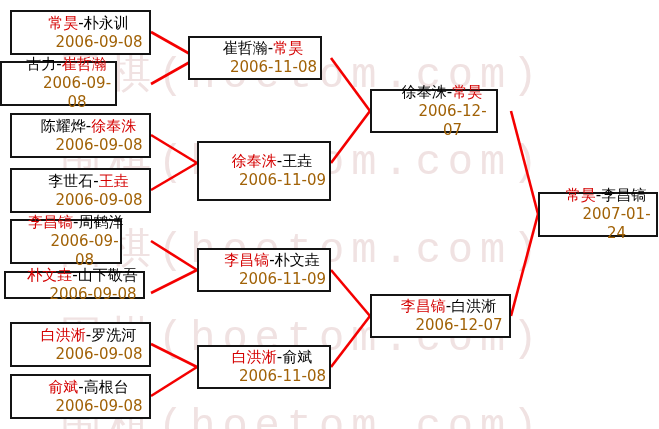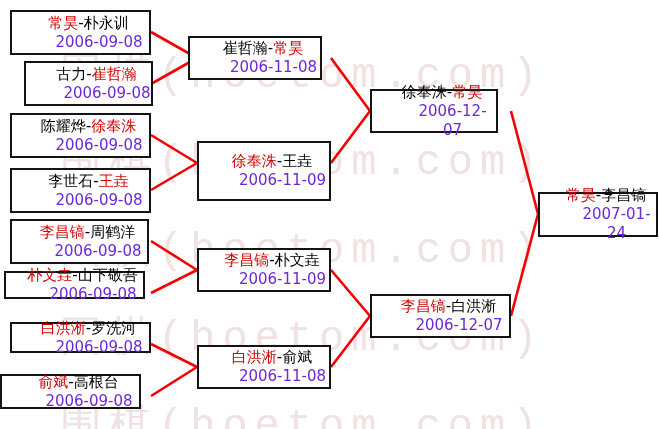--- a/index.html
+++ b/index.html
@@ -19,21 +19,21 @@
   
   .box{
     position:absolute;box-sizing:border-box;z-index:3;
     background:#ffffff;border:2px solid #141414;
     display:flex;flex-direction:column;justify-content:center;
     text-align:center;font-size:15px;line-height:19px;color:#000000;
   }
   .names{white-space:nowrap;padding-left:16px;}
   .p1,.p2,.dash{color:#000000;}
   .win{color:#d40000;}
-  .date{color:#6d28d9;margin-left:37px;}
+  .date{color:#a16207;margin-left:37px;}
 </style>
 </head>
 <body>
 
 <div id="stage">
 
   <div class="wm" style="top:45px">围棋(hoetom.com)</div>
   <div class="wm" style="top:132px">围棋(hoetom.com)</div>
   <div class="wm" style="top:220px">围棋(hoetom.com)</div>
   <div class="wm" style="top:308px">围棋(hoetom.com)</div>
@@ -55,45 +55,45 @@
       <line x1="331" y1="367" x2="370" y2="316"></line>
       <line x1="511" y1="111" x2="538" y2="214"></line>
       <line x1="511" y1="316" x2="538" y2="214"></line>
     </g>
   </svg>
 
   <div class="box" style="left:10px;top:10px;width:141px;height:45px">
     <div class="names"><span class="p1 win">常昊</span><span class="dash">-</span><span class="p2">朴永训</span></div>
     <div class="date">2006-09-08</div>
   </div>
-  <div class="box" style="left:24px;top:61px;width:129px;height:45px">
+  <div class="box" style="left:0;top:61px;width:117px;height:45px">
     <div class="names"><span class="p1">古力</span><span class="dash">-</span><span class="p2 win">崔哲瀚</span></div>
     <div class="date">2006-09-08</div>
   </div>
   <div class="box" style="left:10px;top:113px;width:141px;height:45px">
     <div class="names"><span class="p1">陈耀烨</span><span class="dash">-</span><span class="p2 win">徐奉洙</span></div>
     <div class="date">2006-09-08</div>
   </div>
   <div class="box" style="left:10px;top:168px;width:141px;height:45px">
     <div class="names"><span class="p1">李世石</span><span class="dash">-</span><span class="p2 win">王垚</span></div>
     <div class="date">2006-09-08</div>
   </div>
-  <div class="box" style="left:10px;top:219px;width:139px;height:45px">
+  <div class="box" style="left:10px;top:219px;width:112px;height:45px">
     <div class="names"><span class="p1 win">李昌镐</span><span class="dash">-</span><span class="p2">周鹤洋</span></div>
     <div class="date">2006-09-08</div>
   </div>
   <div class="box" style="left:4px;top:271px;width:141px;height:28px">
     <div class="names"><span class="p1 win">朴文垚</span><span class="dash">-</span><span class="p2">山下敬吾</span></div>
     <div class="date">2006-09-08</div>
   </div>
-  <div class="box" style="left:10px;top:322px;width:141px;height:31px">
+  <div class="box" style="left:10px;top:322px;width:141px;height:45px">
     <div class="names"><span class="p1 win">白洪淅</span><span class="dash">-</span><span class="p2">罗洗河</span></div>
     <div class="date">2006-09-08</div>
   </div>
-  <div class="box" style="left:0;top:374px;width:141px;height:35px">
+  <div class="box" style="left:10px;top:374px;width:141px;height:45px">
     <div class="names"><span class="p1 win">俞斌</span><span class="dash">-</span><span class="p2">高根台</span></div>
     <div class="date">2006-09-08</div>
   </div>
 
   <div class="box" style="left:188px;top:36px;width:134px;height:44px">
     <div class="names"><span class="p1">崔哲瀚</span><span class="dash">-</span><span class="p2 win">常昊</span></div>
     <div class="date">2006-11-08</div>
   </div>
   <div class="box" style="left:197px;top:141px;width:134px;height:60px">
     <div class="names"><span class="p1 win">徐奉洙</span><span class="dash">-</span><span class="p2">王垚</span></div>

